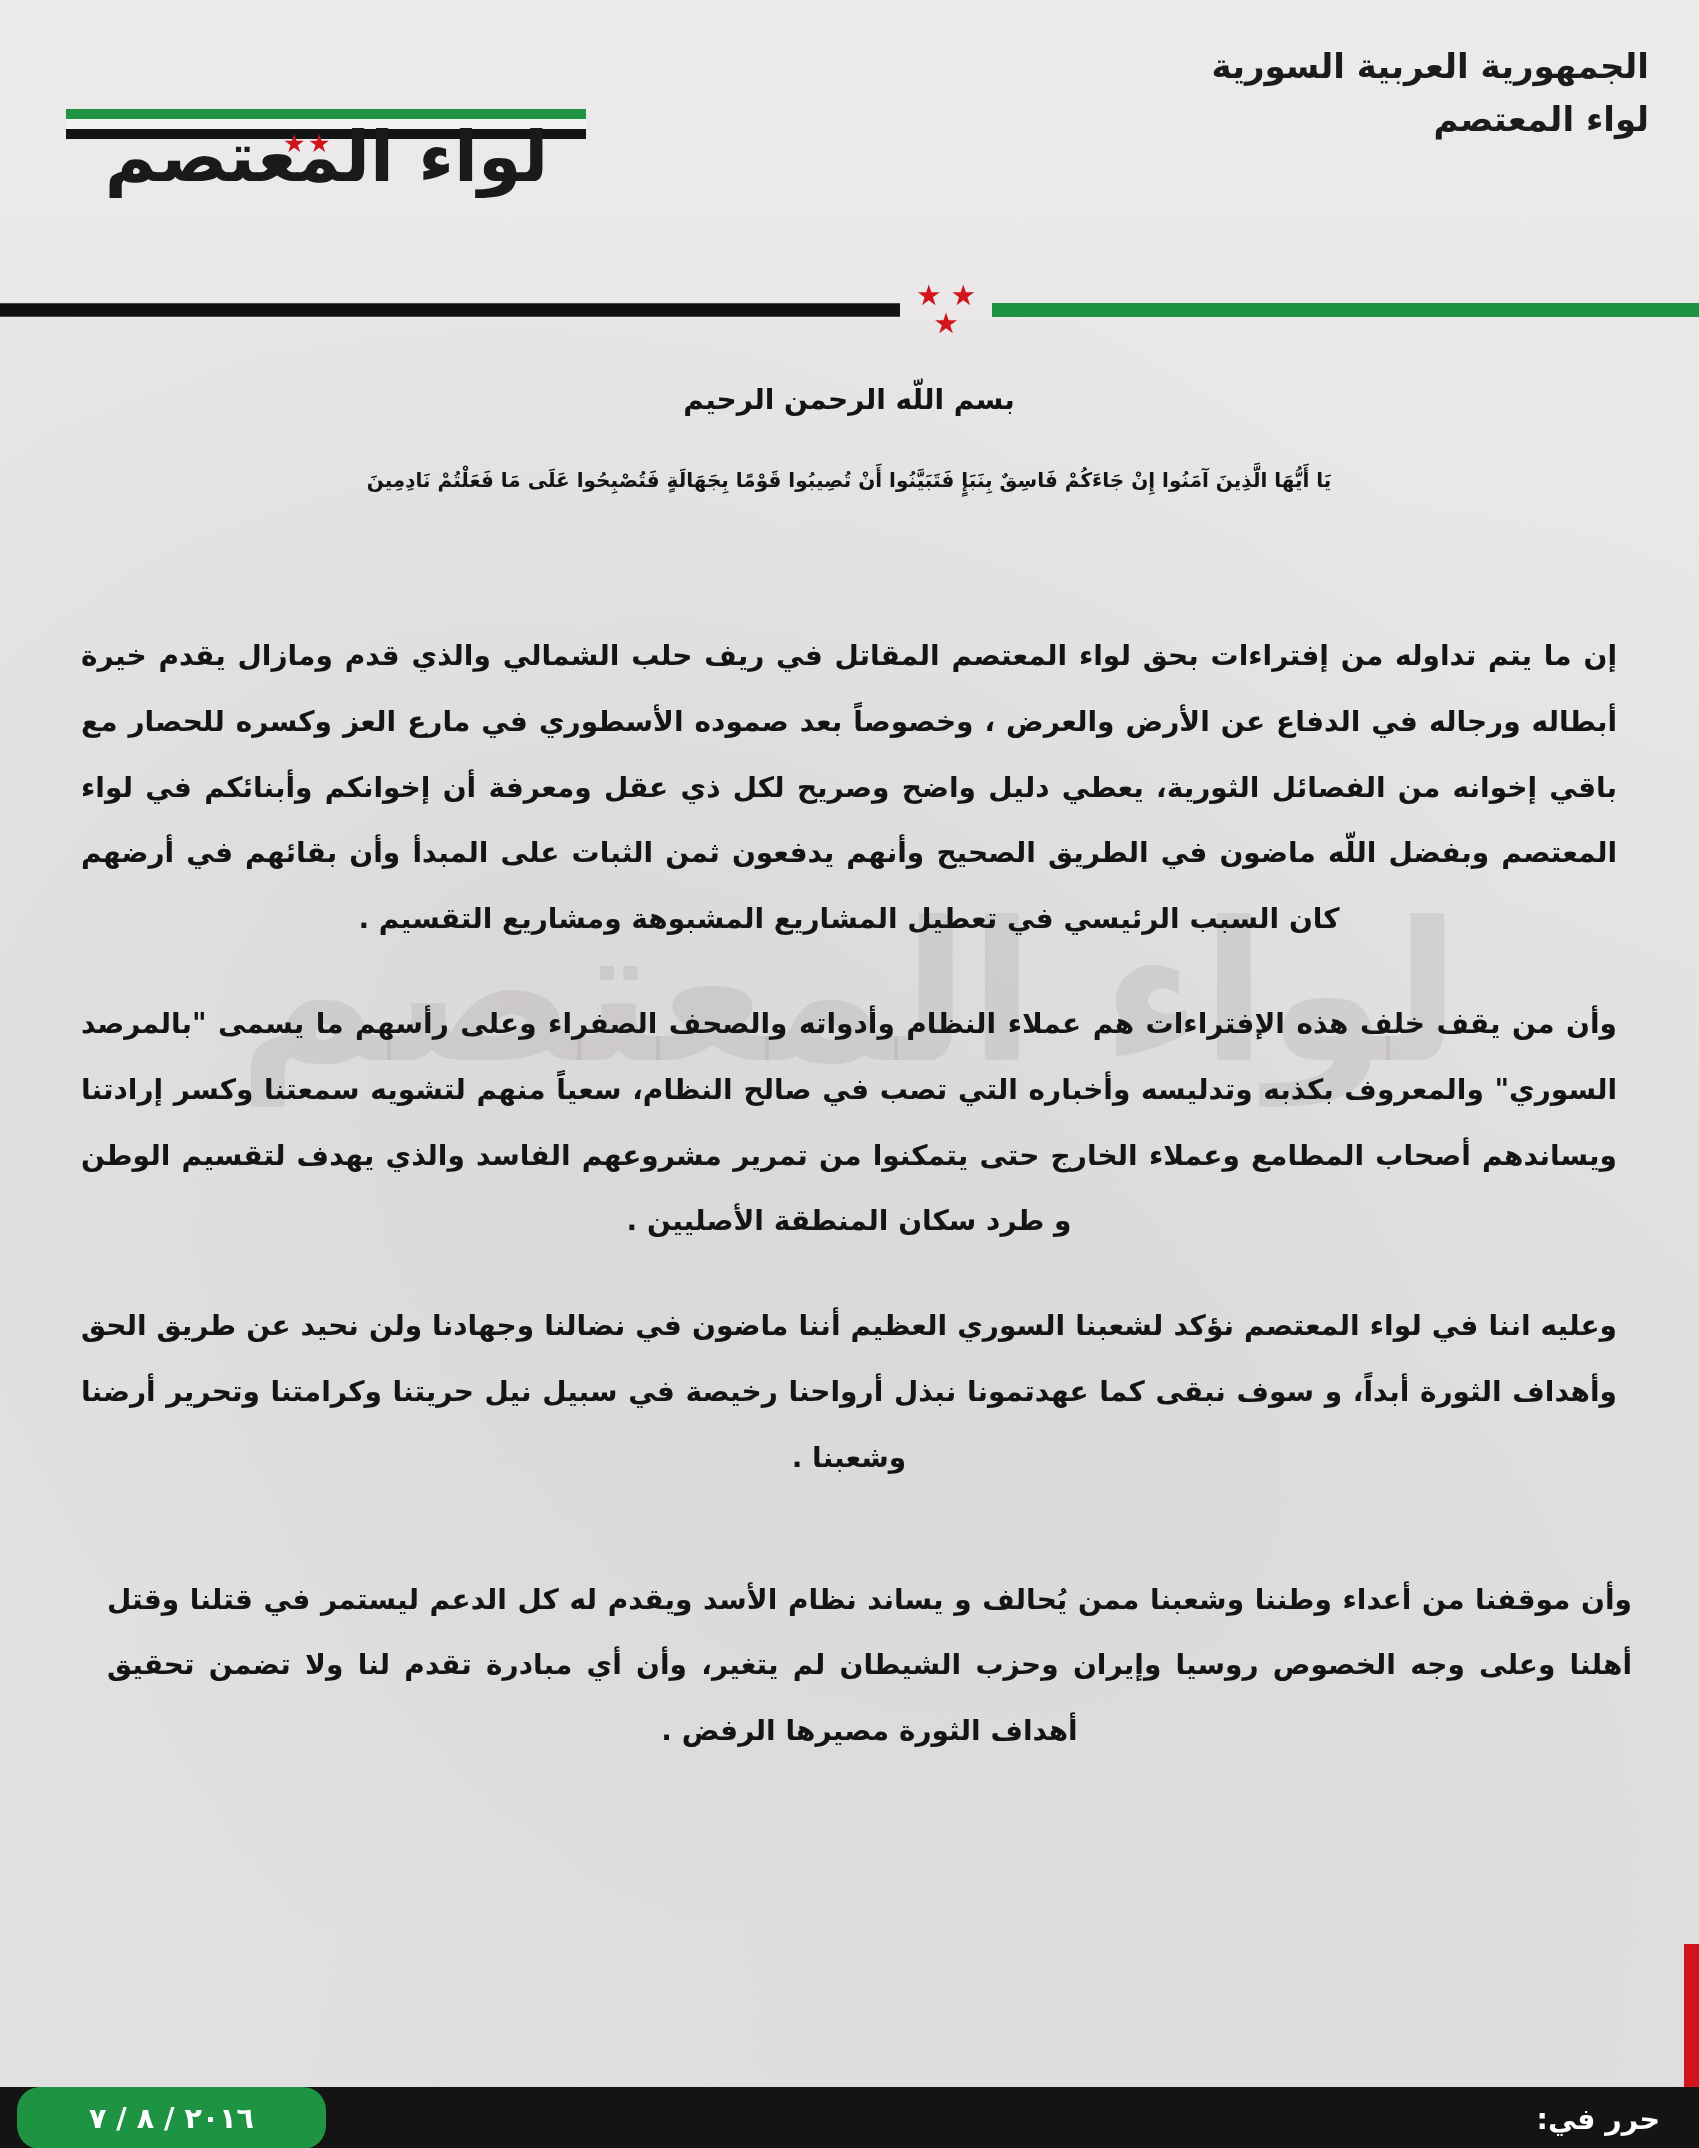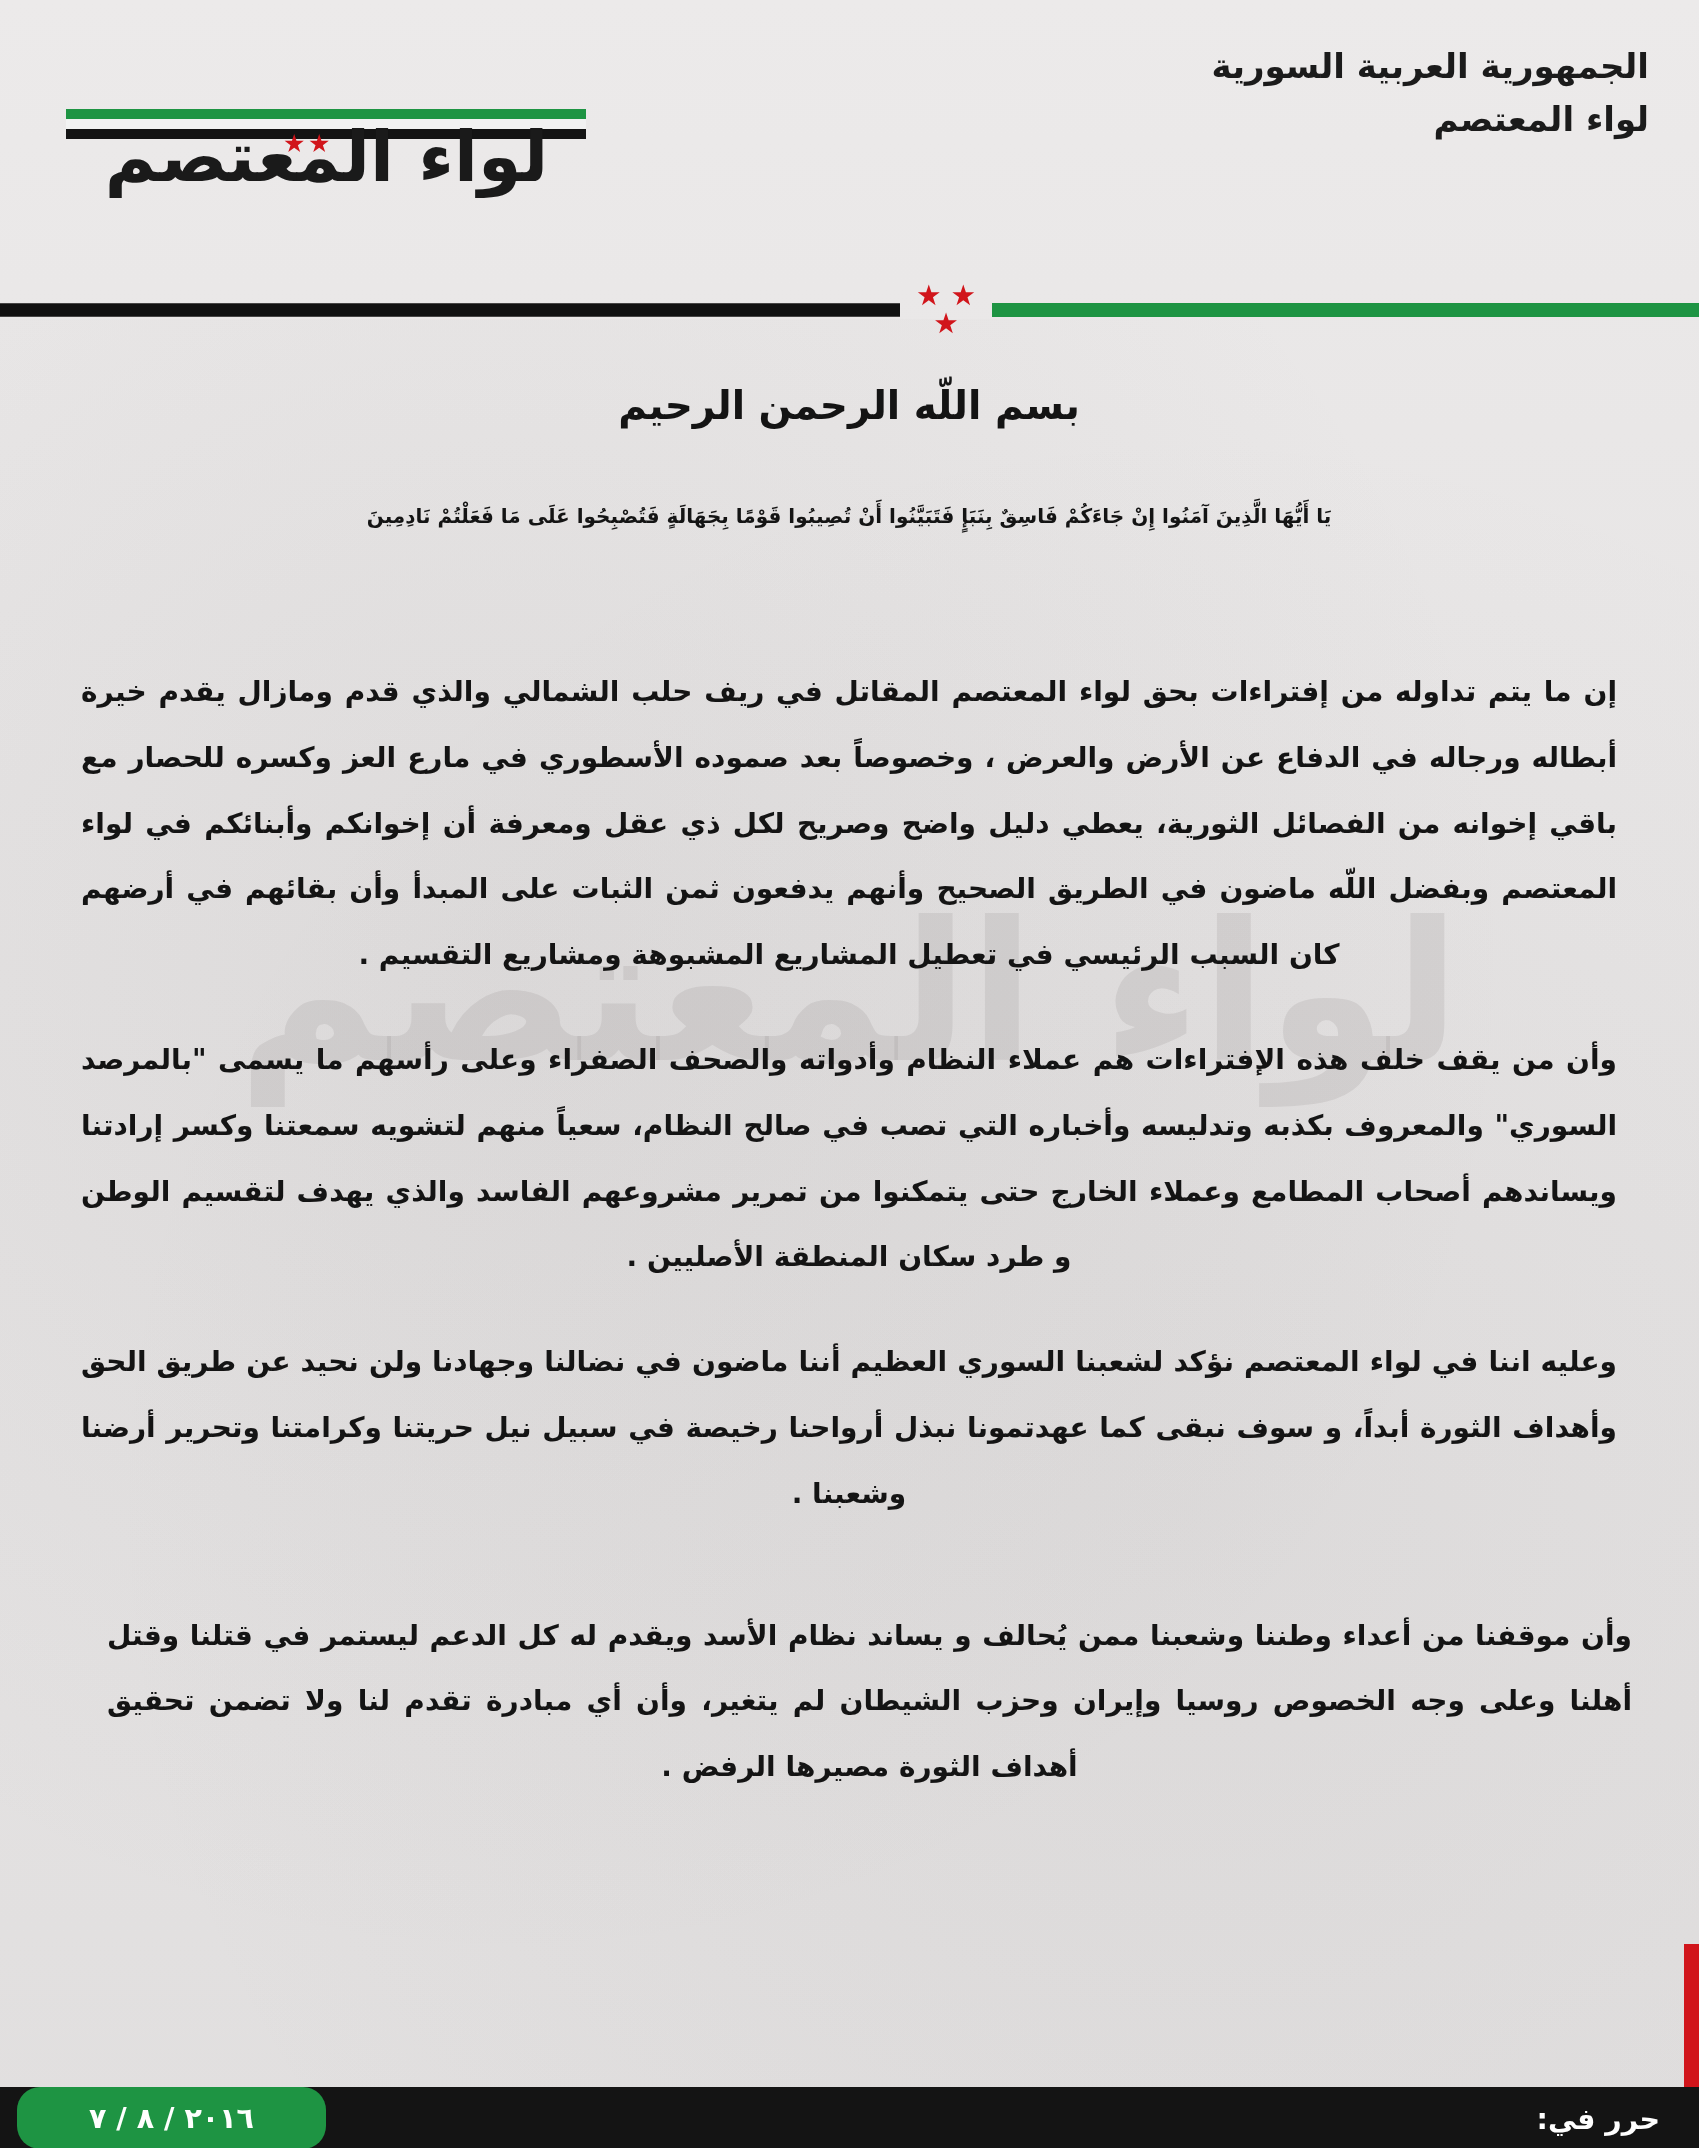--- a/index.html
+++ b/index.html
@@ -141,25 +141,25 @@
     line-height: 1;
   }
 
   
   .content {
     position: relative;
     padding: 50px 67px 0 67px;
     text-align: center;
   }
   .basmala {
-    font-size: 39px;
+    font-size: 28px;
     font-weight: bold;
     color: #141414;
     margin-top: 40px;
-    margin-bottom: 71px;
+    margin-bottom: 47px;
   }
   .ayah {
     font-size: 20px;
     font-weight: bold;
     color: #141414;
     line-height: 1.7;
     margin-bottom: 126px;
     padding: 0 17px;
   }
   .para {

